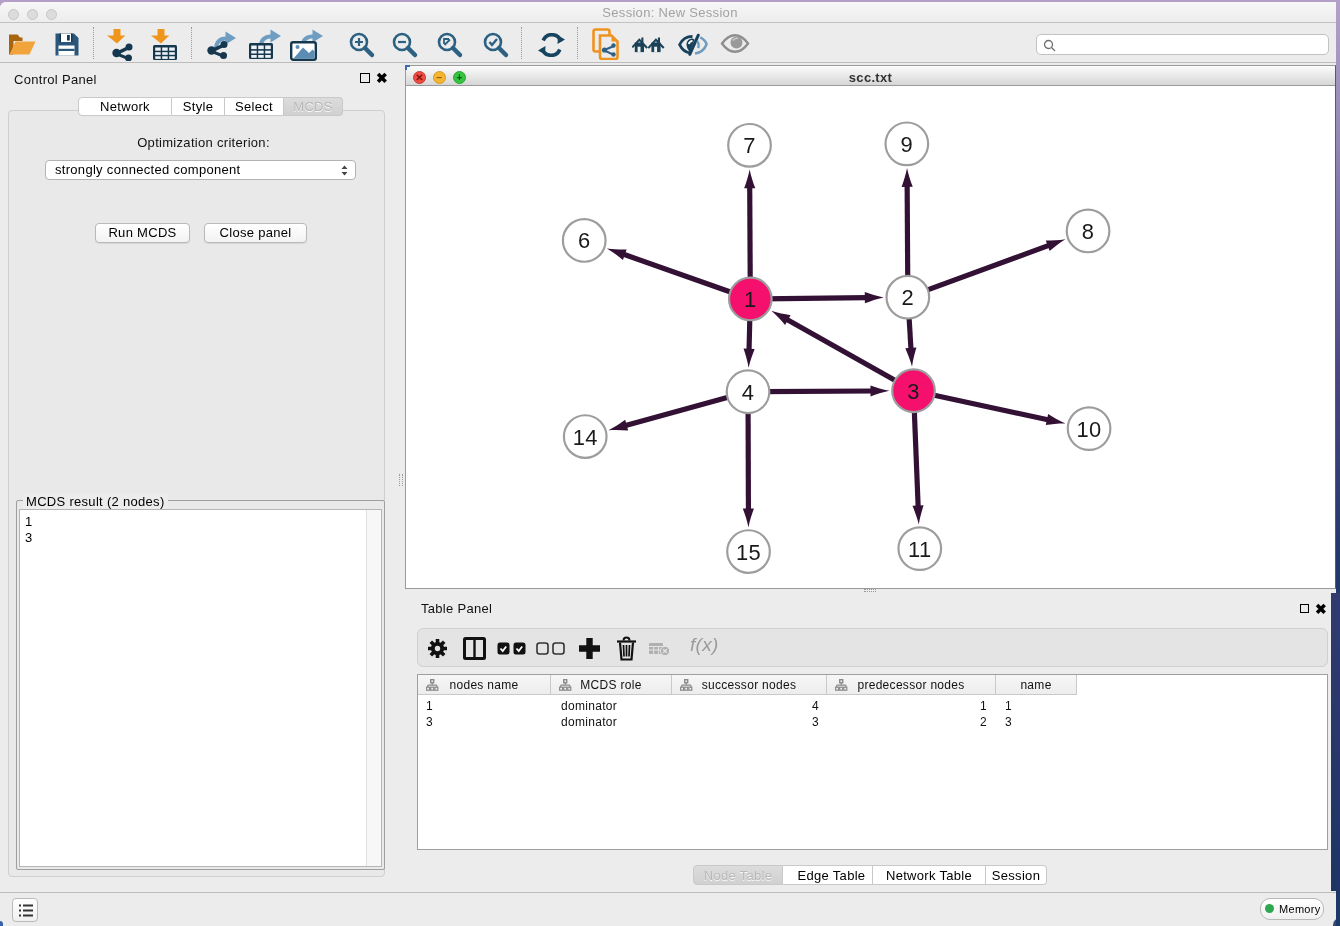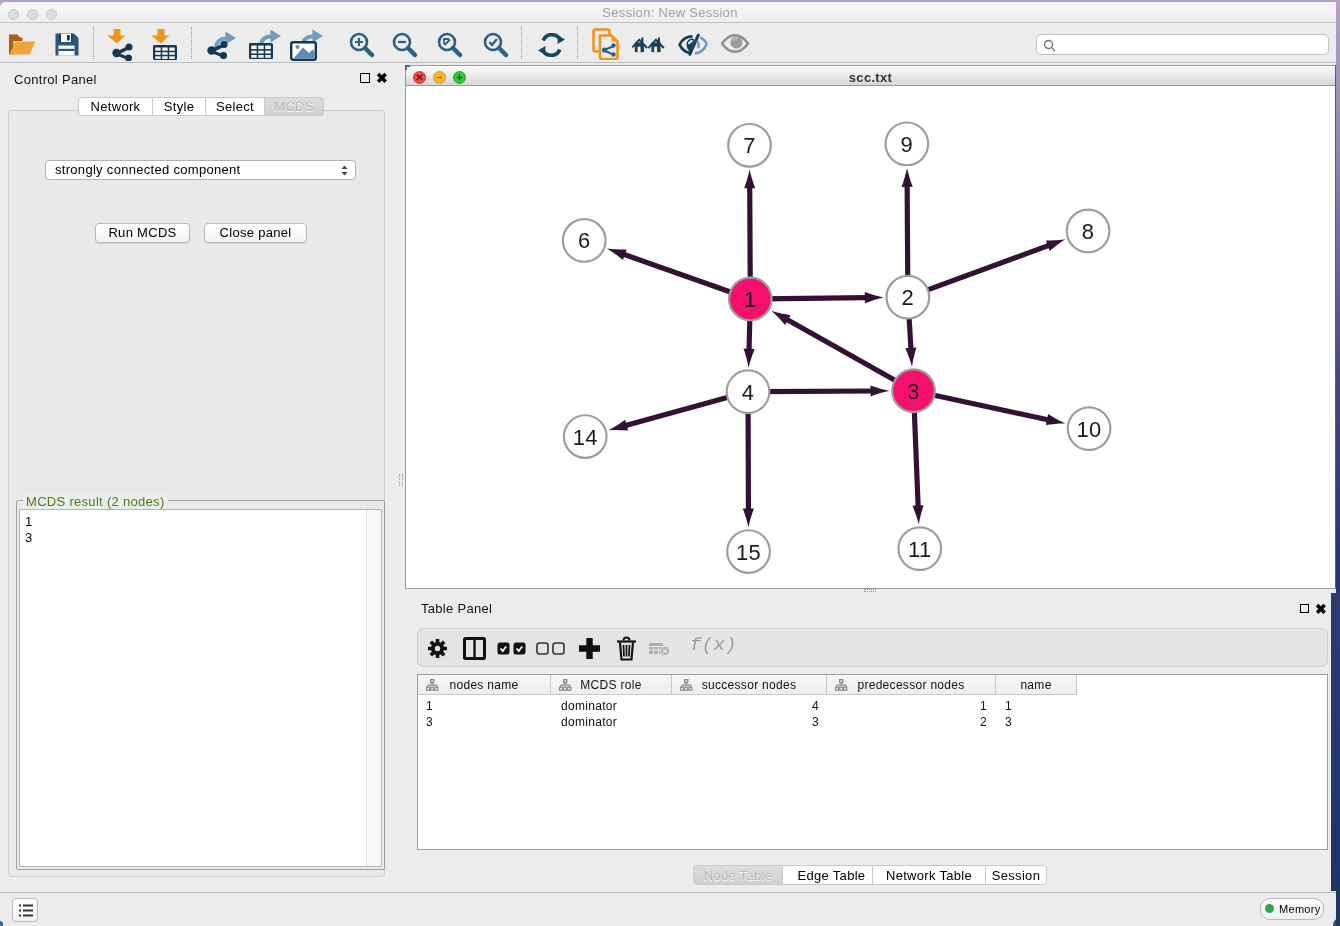--- a/index.html
+++ b/index.html
@@ -32,21 +32,21 @@
 .tbl-head{position:absolute;left:0;top:0;height:20px;background:linear-gradient(#f6f6f6,#ededed);border-bottom:1px solid #c9c9c9;border-right:1px solid #c9c9c9;font-size:12px;color:#111;text-align:center;line-height:20px;}
 .cell{position:absolute;font-size:12px;color:#111;height:16px;line-height:16px;}
 .btabs{position:absolute;left:288px;top:271px;height:20px;display:flex;}
 .btab{height:20px;font-size:13px;line-height:19px;text-align:center;background:#fff;border:1px solid #c9c9c9;border-left:none;color:#000;}
 .btab.first{border-left:1px solid #c9c9c9;border-radius:4px 0 0 4px;}
 .btab.last{border-radius:0 4px 4px 0;}
 .btab.sel{background:linear-gradient(#dcdcdc,#d0d0d0);color:#b9b9b9;text-shadow:0 1px 0 #f8f8f8;}
 
 .sb{position:absolute;left:0;top:892px;width:1340px;height:34px;background:#ececec;border-top:1px solid #bdbdbd;}
 .groupbox{position:absolute;left:16px;top:500px;width:369px;height:370px;border:1px solid #9f9f9f;border-radius:2px;}
-.gb-label{position:absolute;left:6px;top:-7px;background:#ececec;padding:0 3px;font-size:13px;color:#4d7c0f;}
+.gb-label{position:absolute;left:6px;top:-7px;background:#ececec;padding:0 3px;font-size:13px;color:#000000;}
 .gb-white{position:absolute;left:2px;top:8px;width:363px;height:358px;background:#fff;border:1px solid #b5b5b5;}
 .btn{position:absolute;height:20px;background:linear-gradient(#ffffff,#f2f2f2);border:1px solid #b9b9b9;border-radius:4px;font-size:13px;color:#000;text-align:center;line-height:18px;box-shadow:0 1px 1px rgba(0,0,0,0.08);margin-top:29px;}
 </style></head>
 <body>
 <div class="win"></div>
 <svg width="0" height="0" style="position:absolute">
     <defs>
       <g id="orgsym" fill="none" stroke="#8a8a8a">
 <rect x="4.7" y="0.7" width="3" height="3" stroke-width="1.4"></rect>
 <path d="M6.2 3.7 V6.2 M1.7 6.2 H10.9 M1.7 6.2 V8.2 M10.9 6.2 V8.2" stroke-width="1.2"></path>
@@ -210,26 +210,27 @@
         <path d="M8.5 8.5 L12 12" stroke="#6e6e6e" stroke-width="1.3"></path>
       </svg>
   </div>
 </div>
 <div class="cp">
   <div class="cp-h" style="left:14px;top:9px;position:absolute;">Control Panel</div>
   <div style="position:absolute;right:23px;top:10px;width:10px;height:10px;border:1.5px solid #000;"></div>
   <div style="position:absolute;right:5px;top:7px;font-size:14px;font-weight:bold;color:#000;">✖</div>
 </div>
 <div class="tabs">
-  <div class="tab first" style="width:75px;">Network</div>
+  <div class="tab first" style="width:94px;">Network</div>
   <div class="tab" style="width:53px;">Style</div>
   <div class="tab" style="width:59px;">Select</div>
   <div class="tab last sel" style="width:59px;">MCDS</div>
 </div>
 <div class="panel-inner">
+  <div style="position:absolute;left:7px;top:24px;width:100%;text-align:center;font-size:13px;color:#111;">Optimization criterion:</div>
   <div style="position:absolute;left:36px;top:49px;width:311px;height:20px;background:#fff;border:1px solid #b3b3b3;border-radius:4px;font-size:13px;line-height:18px;color:#000;padding-left:9px;">strongly connected component
     <svg style="position:absolute;right:6px;top:3px;" width="9" height="13" viewBox="0 0 9 13">
         <path d="M1.5 5 L4.5 1.5 L7.5 5 Z M1.5 8 L4.5 11.5 L7.5 8 Z" fill="#444"></path>
       </svg>
   </div>
   <div class="btn" style="left:86px;top:83px;width:95px;">Run MCDS</div>
   <div class="btn" style="left:195px;top:83px;width:103px;">Close panel</div>
 </div>
 <div class="groupbox">
   <div class="gb-label">MCDS result (2 nodes)</div>
@@ -347,21 +348,21 @@
     <svg style="position:absolute;left:231px;top:13px;" width="22" height="14" viewBox="0 0 22 14">
       <g fill="#b0b0b0">
           <rect x="0" y="1" width="14" height="11" rx="1"></rect>
         </g>
       <g stroke="#e4e4e4" stroke-width="1">
           <path d="M0 4.5 h14 M0 8 h14 M4.7 4.5 v7.5 M9.4 4.5 v7.5"></path>
         </g>
       <circle cx="16" cy="9" r="4.6" fill="#b0b0b0" stroke="#e4e4e4" stroke-width="1"></circle>
       <path d="M14.2 7.2 l3.6 3.6 M17.8 7.2 l-3.6 3.6" stroke="#e4e4e4" stroke-width="1.4"></path>
     </svg>
-    <div style="position:absolute;left:272px;top:5px;font-family:Liberation Mono, monospace;font-style:italic;font-size:19px;color:#9b9b9b;">f(x)</div>
+    <div style="position:absolute;left:272px;top:5px;font-family:Liberation Sans, sans-serif;font-style:italic;font-size:19px;color:#9b9b9b;">f(x)</div>
   </div>
   <div class="tbl" id="tbl">
     <div class="tbl-head" style="left:0;width:133px;">nodes name</div>
     <div class="tbl-head" style="left:133px;width:121px;">MCDS role</div>
     <div class="tbl-head" style="left:254px;width:155px;">successor nodes</div>
     <div class="tbl-head" style="left:409px;width:169px;">predecessor nodes</div>
     <div class="tbl-head" style="left:578px;width:81px;">name</div>
     <svg class="hier" style="position:absolute;left:8px;top:4px;" width="13" height="12" viewBox="0 0 13 12">
         <use href="#orgsym"></use>
       </svg>

